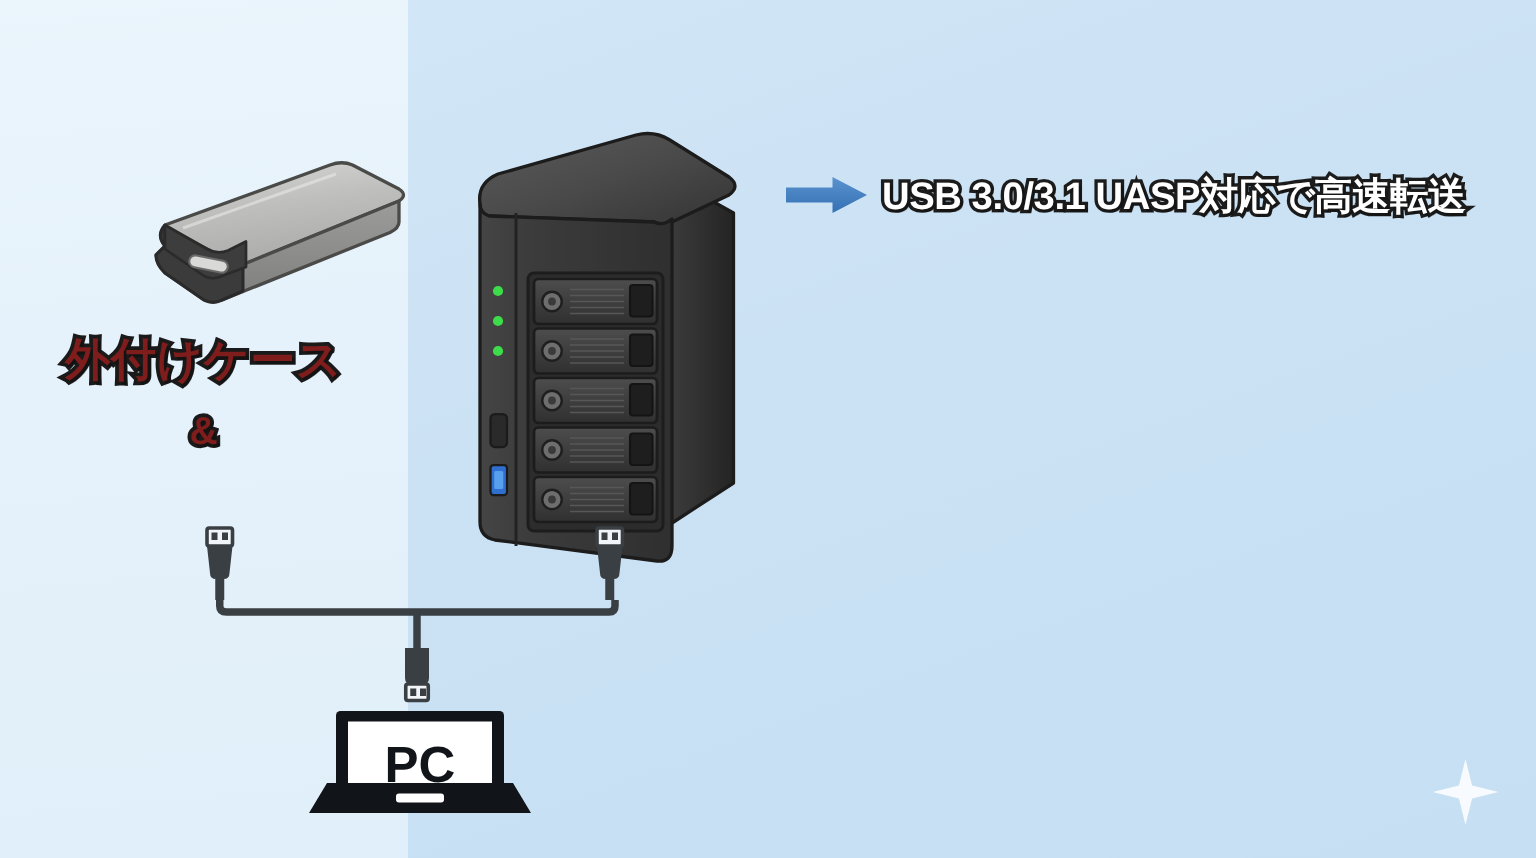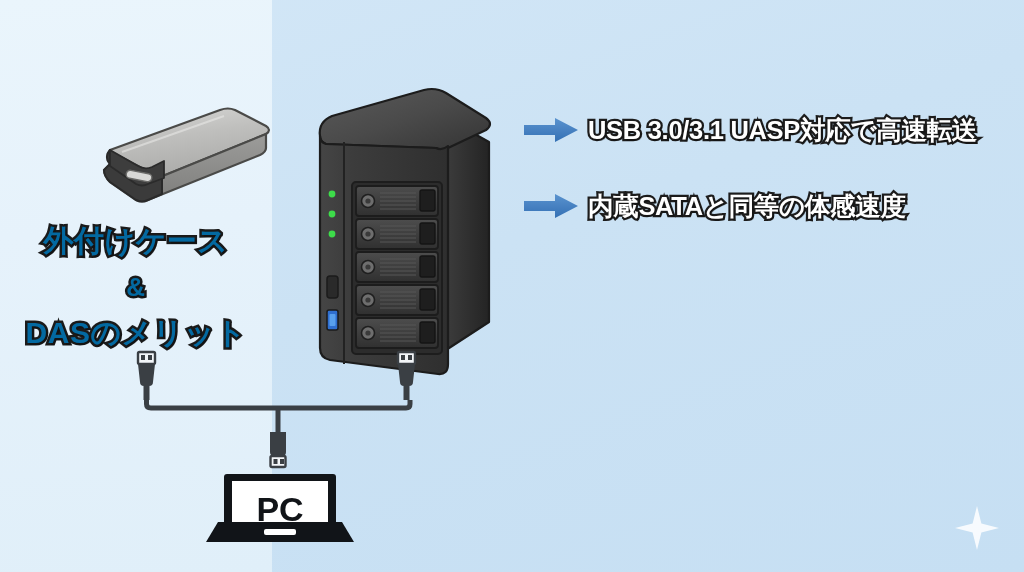--- a/index.html
+++ b/index.html
@@ -24,21 +24,21 @@
     background:#ffffff;
     opacity:.85;
     clip-path:polygon(50% 0%,60% 40%,100% 50%,60% 60%,50% 100%,40% 60%,0% 50%,40% 40%);
   }
 
   
   .left-title{
     position:absolute;left:0;top:218px;width:272px;
     text-align:center;
     font-size:30px;font-weight:bold;line-height:46px;
-    color:#0369a1;
+    color:#7f1d1d;
     letter-spacing:.5px;
     -webkit-text-stroke:5px #1a1a1a;
     paint-order:stroke fill;
     text-shadow:2px 2px 0 rgba(0,0,0,.25);
   }
   .left-title .ln{display:block;}
   .left-title .amp{font-size:26px;}
 
   
   .ssd{position:absolute;left:52px;top:104px;width:224px;height:110px;}
@@ -81,21 +81,20 @@
 
 <div id="stage">
 
   <div class="bg-right"></div>
   <div class="bg-left"></div>
   <div class="sparkle" style="left:955px;top:506px;width:44px;height:44px;"></div>
 
   <div class="left-title">
     <span class="ln">外付けケース</span>
     <span class="ln amp">&amp;</span>
-    <span class="ln">DASのメリット</span>
   </div>
 
   <div class="ssd">
     <svg width="224" height="110" viewBox="0 0 224 110">
       <defs>
         <linearGradient id="ssdTop" x1="0" y1="0" x2="0.3" y2="1">
           <stop offset="0" stop-color="#d8d8d6"></stop>
           <stop offset="0.45" stop-color="#bfbfbd"></stop>
           <stop offset="1" stop-color="#a9a9a7"></stop>
         </linearGradient>
@@ -285,28 +284,20 @@
             <stop offset="0" stop-color="#5a93cf"></stop>
                 <stop offset="1" stop-color="#3470b4"></stop>
           </linearGradient>
             </defs>
           <path d="M0,8 L31,8 L31,1 L54,13 L31,25 L31,18 L0,18 Z" fill="url(#ar1)"></path>
         </svg>
       </span>
       <span class="btext">USB 3.0/3.1 UASP対応で高速転送</span>
     </div>
 
-    <div class="brow">
-      <span class="arrow">
-        <svg width="54" height="26" viewBox="0 0 54 26">
-          <path d="M0,8 L31,8 L31,1 L54,13 L31,25 L31,18 L0,18 Z" fill="url(#ar1)"></path>
-        </svg>
-      </span>
-      <span class="btext">内蔵SATAと同等の体感速度</span>
-    </div>
 
 
 
   </div>
 
   <div class="prices">
   </div>
 
 </div>
 

